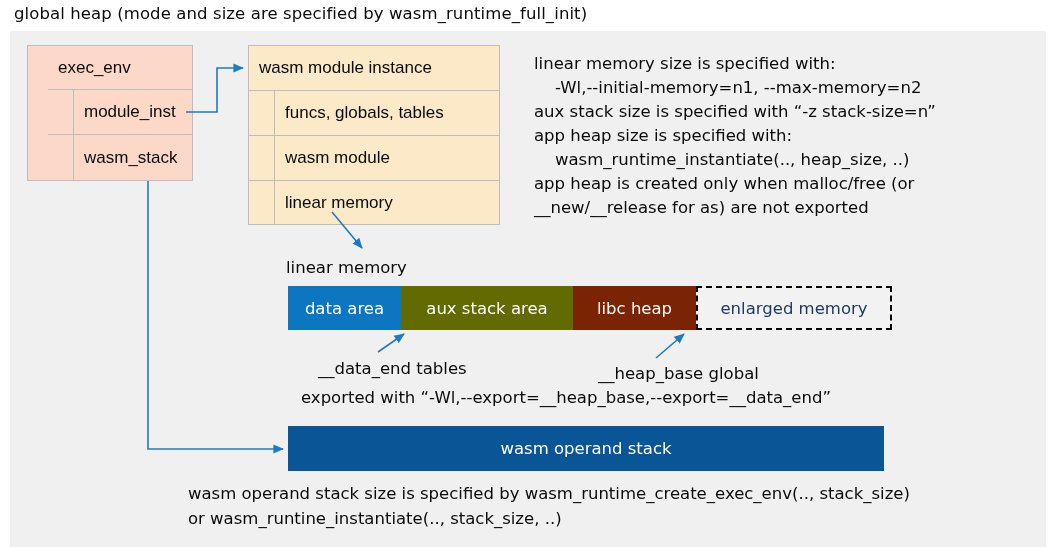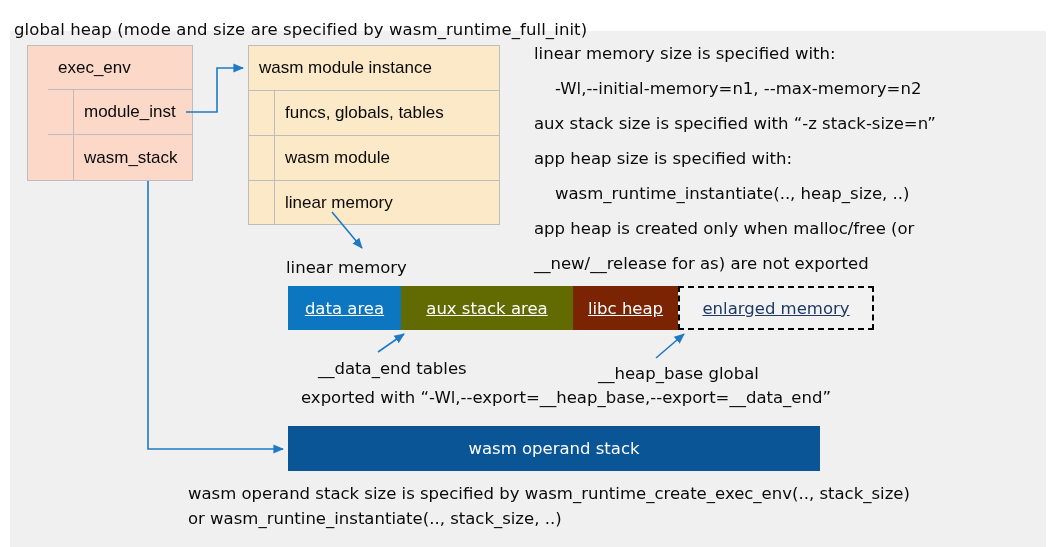--- a/index.html
+++ b/index.html
@@ -17,21 +17,21 @@
   #root {
     position: absolute;
     left: 0; top: 0;
     width: 1054px;
     height: 547px;
   }
   .abs { position: absolute; }
 
   
   #title {
-    left: 14px; top: 20px;
+    left: 14px; top: 4px;
     font-size: 16.5px;
     color: #0a0a0a;
     white-space: nowrap;
     letter-spacing: 0.1px;
   }
 
   
   #panel {
     left: 10px; top: 31px;
     width: 1036px; height: 516px;
@@ -75,23 +75,23 @@
   
   #modinst {
     left: 248px; top: 45px;
     width: 252px; height: 180px;
     background: #fce9c7;
   }
   #modinst .row { background: #fce9c7; }
 
   
   #desc {
-    left: 534px; top: 36px;
-    font-size: 16.5px;
-    line-height: 35px;
+    left: 534px; top: 52px;
+    font-size: 16.5px;
+    line-height: 24px;
     color: #0a0a0a;
     white-space: pre;
   }
 
   
   #lmcaption {
     left: 286px; top: 258px;
     font-size: 16.5px;
     color: #0a0a0a;
     white-space: nowrap;
@@ -105,21 +105,20 @@
     align-items: stretch;
   }
   .seg {
     display: flex;
     align-items: center;
     justify-content: center;
     color: #ffffff;
     font-size: 16.5px;
     white-space: nowrap;
     box-sizing: border-box;
-    text-decoration: underline;
   }
   .seg.dashed {
     background: #f2f2f2;
     color: #1f3864;
     border: 2.5px dashed #000000;
   }
 
   
   #dataend {
     left: 318px; top: 359px;
@@ -136,21 +135,21 @@
   #exportline {
     left: 301px; top: 388px;
     font-size: 16.5px;
     color: #0a0a0a;
     white-space: nowrap;
   }
 
   
   #opstack {
     left: 288px; top: 426px;
-    width: 532px; height: 45px;
+    width: 596px; height: 45px;
     background: #0a5596;
     display: flex;
     align-items: center;
     justify-content: center;
     color: #ffffff;
     font-size: 16.5px;
   }
   #opnote {
     left: 188px; top: 481px;
     font-size: 16.5px;
@@ -217,21 +216,21 @@
 
   <div id="lmcaption" class="abs">linear memory</div>
 
   <div id="membar" class="abs">
     <div class="seg" style="width: 113px; background: rgb(13, 118, 193);">
       <span>data area</span>
     </div>
     <div class="seg" style="width: 172px; background: rgb(98, 107, 1);">
       <span>aux stack area</span>
     </div>
-    <div class="seg" style="width: 105px; background: rgb(122, 36, 4);">
+    <div class="seg" style="width: 123px; background: rgb(122, 36, 4);">
       <span>libc heap</span>
     </div>
     <div class="seg dashed" style="width: 196px; background: rgb(242, 242, 242); color: rgb(31, 56, 100);">
       <span>enlarged memory</span>
     </div>
   </div>
 
   <div id="dataend" class="abs">__data_end tables</div>
   <div id="heapbase" class="abs">__heap_base global</div>
   <div id="exportline" class="abs">exported with “-Wl,--export=__heap_base,--export=__data_end”</div>

